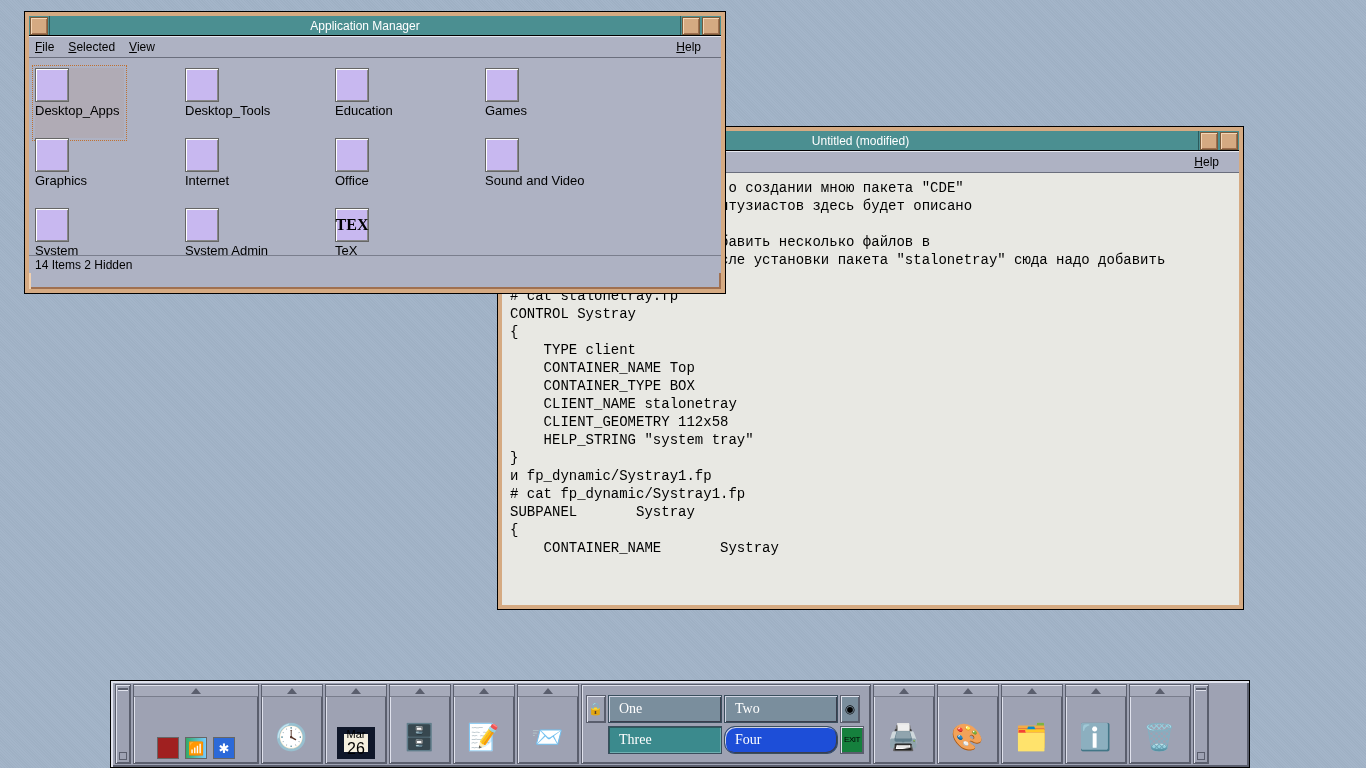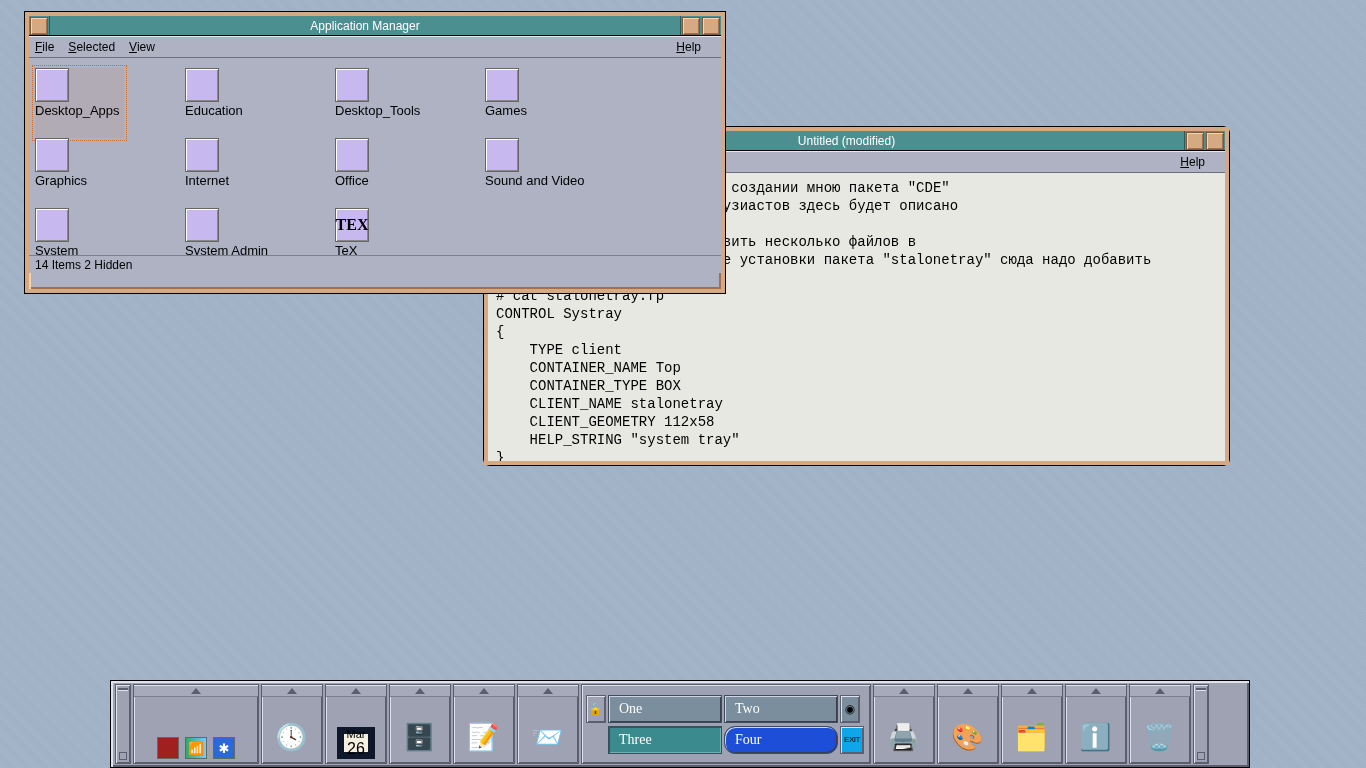--- a/index.html
+++ b/index.html
@@ -91,21 +91,21 @@
   }
   .app-icon.sel { outline:1px dotted #c07030; outline-offset:2px; background:rgba(200,120,60,0.1); width:max-content; padding:0 4px 1px 0; }
   .app-icon .label { font-size:13px; color:#000; margin-top:1px; }
   .statusbar {
     height: 18px; background:#aeb2c3;
     border-top:1px solid #7a7e8d;
     font-size:12px; padding:2px 6px; color:#000;
   }
 
   
-  #editor { left: 483px; top: 126px; width: 747px; height: 340px; border-radius: 7px; }
+  #editor { left: 497px; top: 126px; width: 747px; height: 484px; }
   #editor .win-outer-bevel { border-color:#d5aa82; }
   #editor pre {
     background:#e8e8e3;
     font-family: "Courier New", monospace;
     font-size: 14px; line-height: 18px;
     padding: 6px 8px;
     white-space: pre-wrap;
     height: 100%;
     overflow: hidden;
     color:#000;
@@ -162,21 +162,21 @@
   .tray .icons { display:flex; gap:6px; margin-top:22px; }
   .tray .icons .i { width:22px; height:22px; border:1px solid #666; display:flex;align-items:center;justify-content:center; font-size:13px; }
   .ws-switcher {
     width:290px; display:flex; flex-wrap:wrap;
     border:1px solid #5a5e6d;
     box-shadow:inset 1px 1px 0 #e0e2ed, inset -1px -1px 0 #5a5e6d;
     padding:4px 4px; gap:3px 2px; align-content:center;
     position:relative;
   }
   .ws-switcher .lock { width:20px; height:28px; border:1px solid #5a5e6d; background:#9ea2b3; box-shadow:inset 1px 1px 0 #e0e2ed,inset -1px -1px 0 #5a5e6d; display:flex;align-items:center;justify-content:center;font-size:12px; }
-  .ws-switcher .exit { width:24px; height:28px; border:1px solid #5a5e6d; background:#0ea5e9; box-shadow:inset 1px 1px 0 #e0e2ed,inset -1px -1px 0 #5a5e6d; display:flex;align-items:center;justify-content:center;font-size:8px; font-family:sans-serif; letter-spacing:-0.5px; }
+  .ws-switcher .exit { width:24px; height:28px; border:1px solid #5a5e6d; background:#15803d; box-shadow:inset 1px 1px 0 #e0e2ed,inset -1px -1px 0 #5a5e6d; display:flex;align-items:center;justify-content:center;font-size:8px; font-family:sans-serif; letter-spacing:-0.5px; }
   .ws-btn {
     width:114px; height:28px;
     border:1px solid #3a4e5d;
     box-shadow:inset 1px 1px 0 #d0d4e3, inset -1px -1px 0 #3a3e4d;
     background:#7a8e9d;
     color:#fff; font-size:14px;
     display:flex; align-items:center; padding-left:10px;
     font-family:"Georgia",serif;
   }
   .ws-btn.active { background:#3b8a8d; box-shadow:inset 1px 1px 0 #2a5a5c, inset -1px -1px 0 #6fb0b2; }
@@ -260,26 +260,26 @@
       <span class="spacer"></span>
       <span><u>H</u>elp</span>
     </div>
     <div class="win-body">
       <div class="icon-area" id="icon-area">
           <div class="app-icon sel">
             <div class="glyph g-desktop"></div>
             <div class="label">Desktop_Apps</div>
           </div>
           <div class="app-icon">
+            <div class="glyph g-tools"></div>
+            <div class="label">Desktop_Tools</div>
+          </div>
+          <div class="app-icon">
             <div class="glyph g-edu"></div>
             <div class="label">Education</div>
-          </div>
-          <div class="app-icon">
-            <div class="glyph g-tools"></div>
-            <div class="label">Desktop_Tools</div>
           </div>
           <div class="app-icon">
             <div class="glyph g-games"></div>
             <div class="label">Games</div>
           </div>
           <div class="app-icon">
             <div class="glyph g-gfx"></div>
             <div class="label">Graphics</div>
           </div>
           <div class="app-icon">

